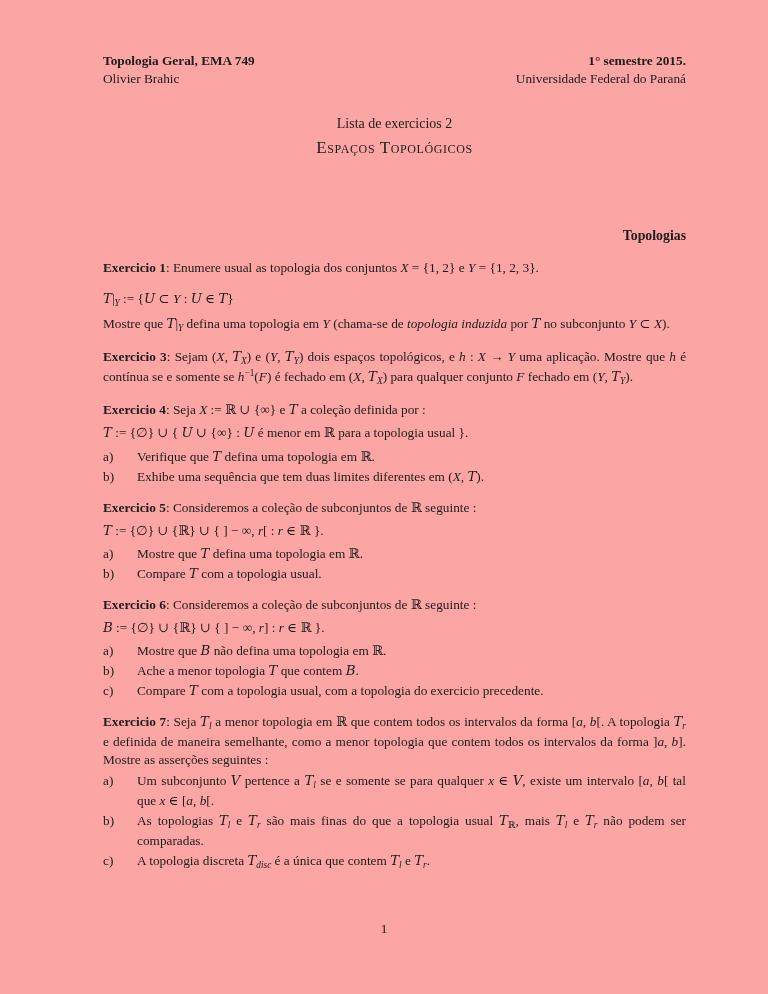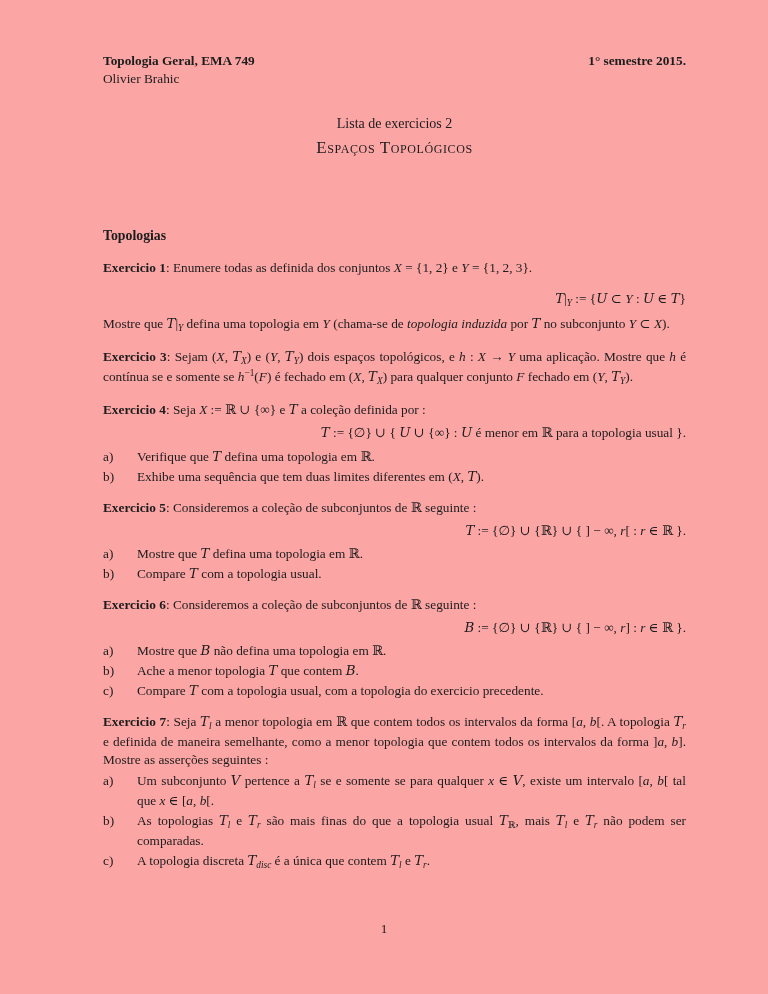--- a/index.html
+++ b/index.html
@@ -16,25 +16,25 @@
     overflow:hidden;
   }
   .docheader { display:flex; justify-content:space-between; }
   .hdr-bold { font-weight:bold; }
   .hdr-right { text-align:right;font-family:Liberation Serif, serif; }
 
   .title-block { text-align:center; margin-top:26px; }
   .doc-title { font-size:14px; }
   .doc-subtitle { font-size:17px; font-variant:small-caps; letter-spacing:0.6px; margin-top:3px; }
 
-  .section-heading { font-weight:bold; font-size:13.8px; margin:68px 0 0 0; }
+  .section-heading { font-weight:bold; font-size:13.8px; margin:68px 0 0 0;text-align:right; }
 
   .exercise { margin-top:13px; }
   .para { margin:0; text-align:justify; }
-  .formula { text-align:right; margin:5px 0 5px 0; }
+  .formula { text-align:left; margin:5px 0 5px 0; }
   .items { margin-top:3px; }
   .item { display:flex; margin-top:2px; }
   .item-label { flex:0 0 26px; }
   .item-text { flex:1; text-align:justify;margin-left:8px; }
 
   .b   { font-weight:bold; }
   .i   { font-style:italic; }
   .cal { font-style:italic; font-family:"DejaVu Serif","Liberation Serif",serif; }
   .sub { font-size:70%; vertical-align:-0.35em; }
   .sup { font-size:70%; vertical-align:0.5em; }
@@ -46,32 +46,33 @@
 
 <div class="page">
 
   <div class="docheader">
     <div>
       <div class="hdr-bold">Topologia Geral, EMA 749</div>
       <div>Olivier Brahic</div>
     </div>
     <div class="hdr-right">
       <div class="hdr-bold">1° semestre 2015.</div>
+      <div>Universidade Federal do Paraná</div>
     </div>
   </div>
 
   <div class="title-block">
     <div class="doc-title">Lista de exercicios 2</div>
     <div class="doc-subtitle">Espaços Topológicos</div>
   </div>
 
   <div class="section-heading">Topologias</div>
 
   <div class="exercise">
-    <p class="para"><span class="b">Exercicio 1</span><span><span>: Enumere todas as definida dos conjuntos </span><span class="i">X</span><span> = {1, 2} e </span><span class="i">Y</span><span> = {1, 2, 3}.</span></span></p>
+    <p class="para"><span class="b">Exercicio 1</span><span><span>: Enumere usual as topologia dos conjuntos </span><span class="i">X</span><span> = {1, 2} e </span><span class="i">Y</span><span> = {1, 2, 3}.</span></span></p>
   </div>
 
   <div class="exercise">
     <div class="formula"><span class="cal">T</span><span>|</span><span class="sub i">Y</span><span> := {</span><span class="cal">U</span><span> ⊂ </span><span class="i">Y</span><span> : </span><span class="cal">U</span><span> ∈ </span><span class="cal">T</span><span>}</span></div>
     <p class="para"><span>Mostre que </span><span class="cal">T</span><span>|</span><span class="sub i">Y</span><span> defina uma topologia em </span><span class="i">Y</span><span> (chama-se de </span><span class="i">topologia induzida</span><span> por </span><span class="cal">T</span><span> no subconjunto </span><span class="i">Y</span><span> ⊂ </span><span class="i">X</span><span>).</span></p>
   </div>
 
   <div class="exercise">
     <p class="para"><span class="b">Exercicio 3</span><span><span>: Sejam (</span><span class="i">X</span><span>, </span><span class="cal">T</span><span class="sub i">X</span><span>) e (</span><span class="i">Y</span><span>, </span><span class="cal">T</span><span class="sub i">Y</span><span>) dois espaços topológicos, e </span><span class="i">h</span><span> : </span><span class="i">X</span><span> → </span><span class="i">Y</span><span> uma aplicação. Mostre que </span><span class="i">h</span><span> é contínua se e somente se </span><span class="i">h</span><span class="sup">−1</span><span>(</span><span class="i">F</span><span>) é fechado em (</span><span class="i">X</span><span>, </span><span class="cal">T</span><span class="sub i">X</span><span>) para qualquer conjunto </span><span class="i">F</span><span> fechado em (</span><span class="i">Y</span><span>, </span><span class="cal">T</span><span class="sub i">Y</span><span>).</span></span></p>
   </div>

